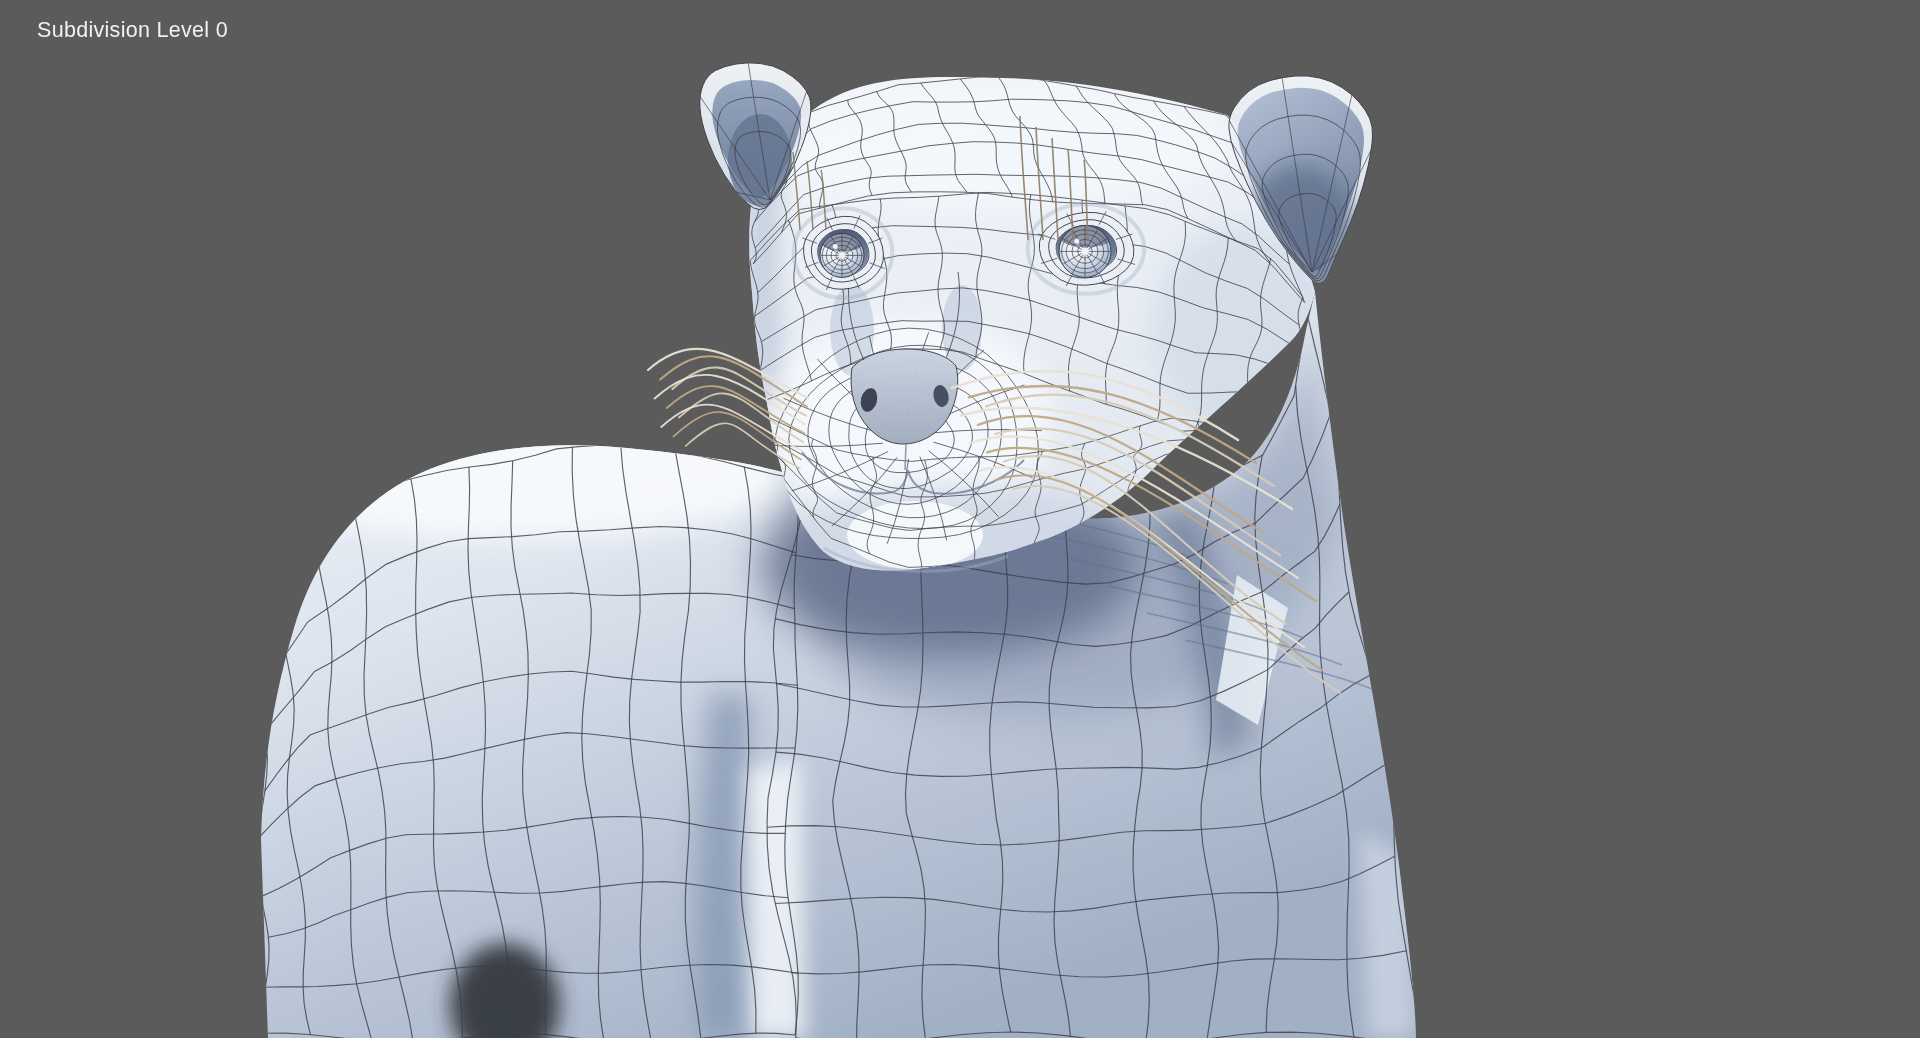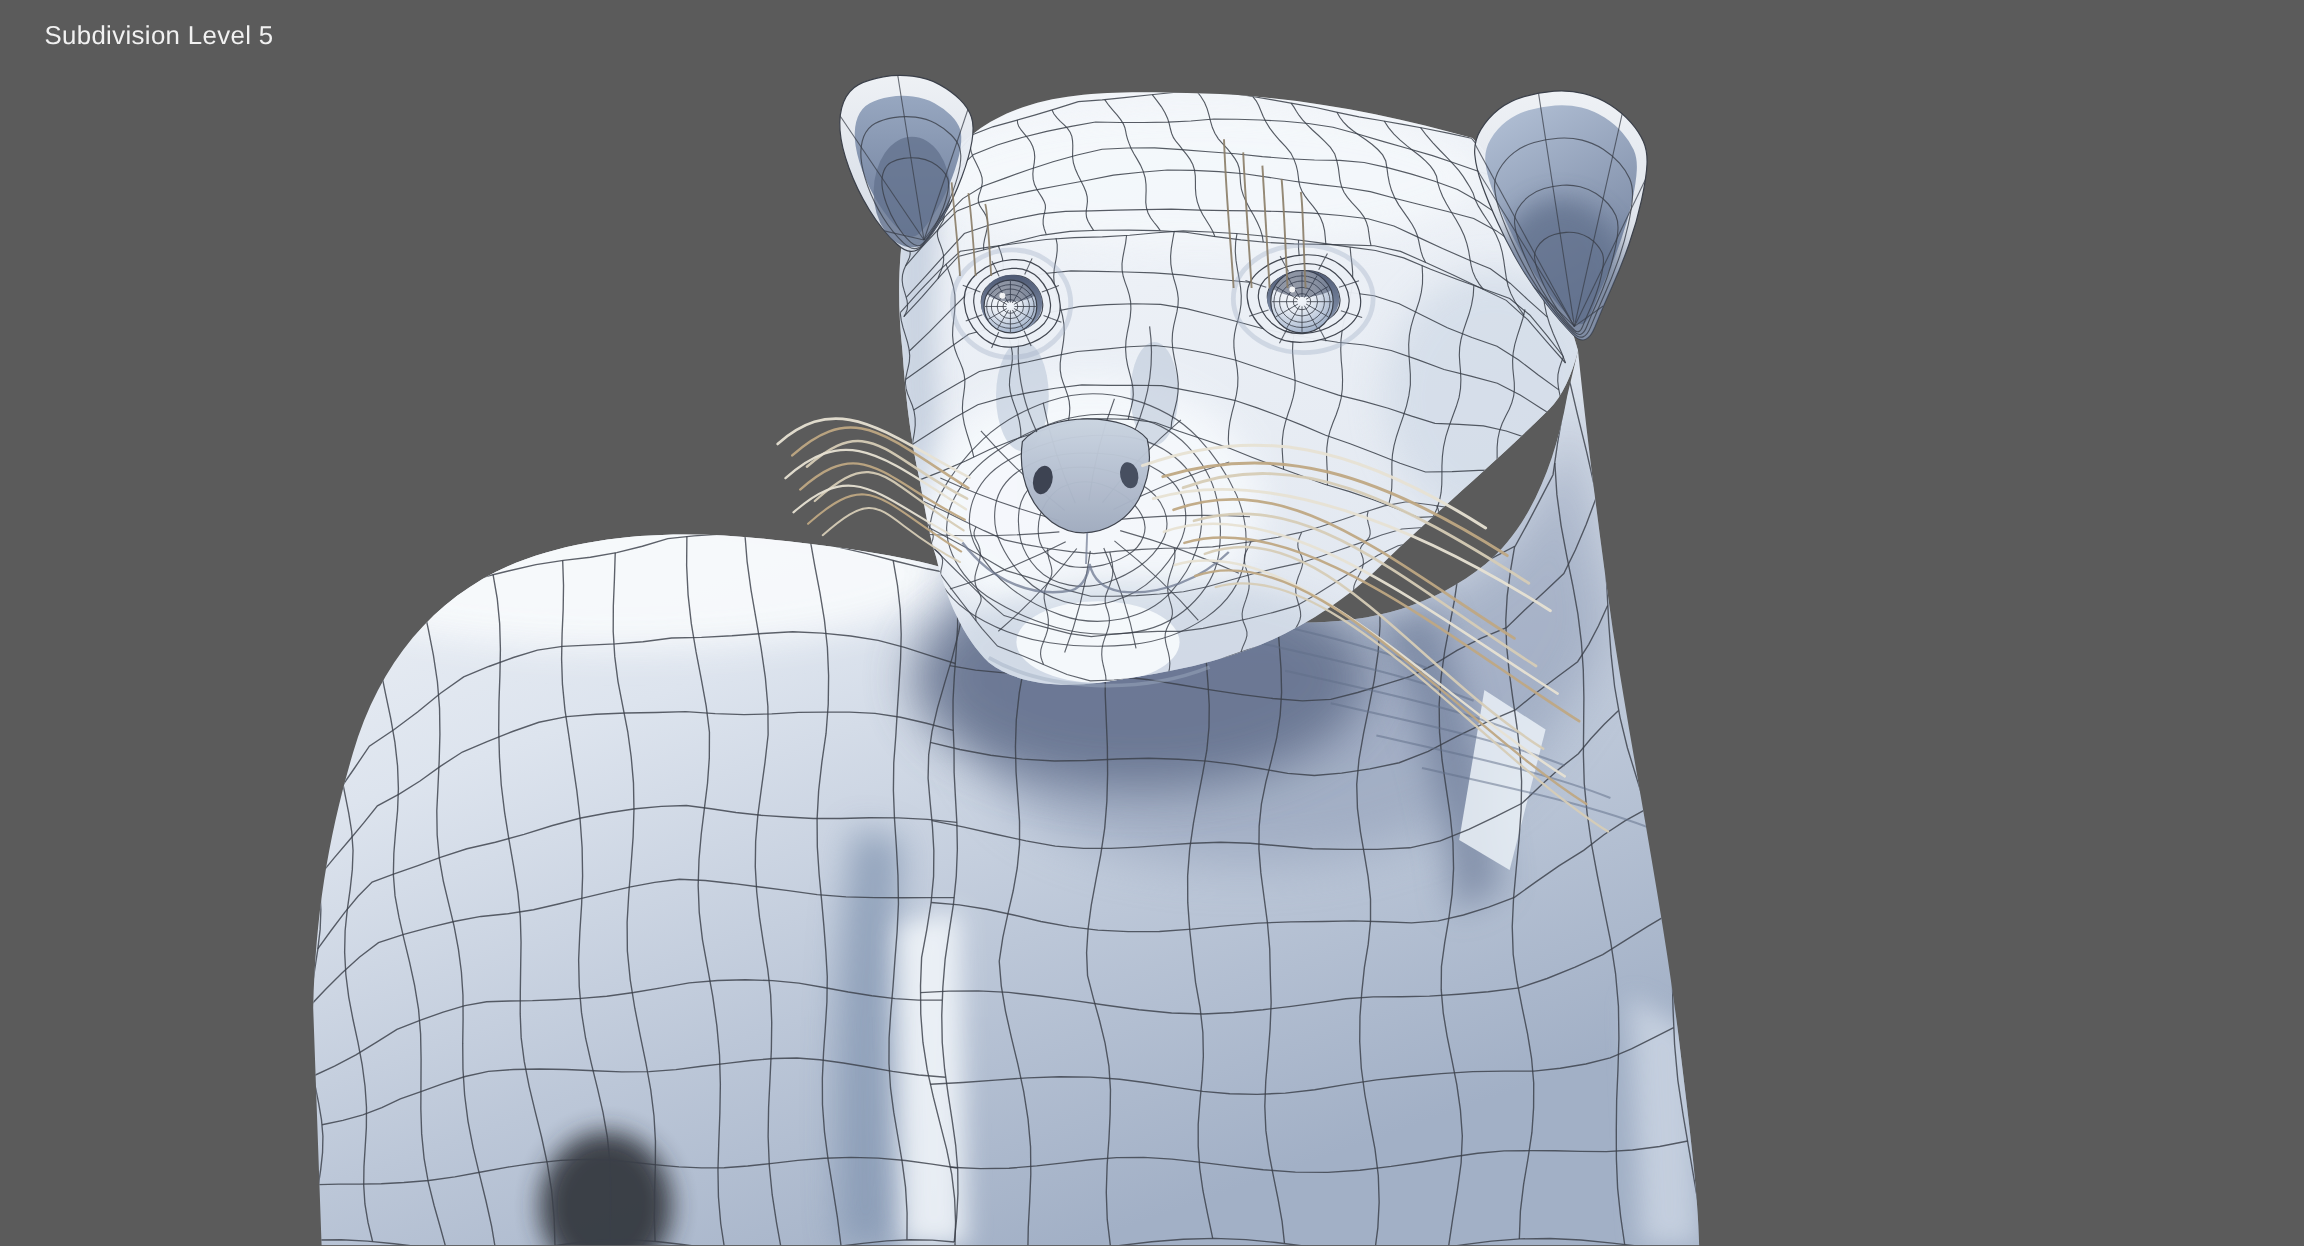--- a/index.html
+++ b/index.html
@@ -400,14 +400,14 @@
         <path d="M 800,230 C 798,200 795,175 793,152" fill="none" stroke="#8A7C66" stroke-width="1.5" opacity="0.9"></path>
         <path d="M 813,230 C 811,200 809,175 807,161" fill="none" stroke="#8A7C66" stroke-width="1.5" opacity="0.9"></path>
         <path d="M 826,230 C 824,200 823,175 821,170" fill="none" stroke="#8A7C66" stroke-width="1.5" opacity="0.9"></path>
         <path d="M 1028,240 C 1026,205 1022,170 1020,116" fill="none" stroke="#8A7C66" stroke-width="1.6" opacity="0.9"></path>
         <path d="M 1043,240 C 1041,205 1038,170 1036,127" fill="none" stroke="#8A7C66" stroke-width="1.6" opacity="0.9"></path>
         <path d="M 1058,240 C 1056,205 1054,170 1052,138" fill="none" stroke="#8A7C66" stroke-width="1.6" opacity="0.9"></path>
         <path d="M 1073,240 C 1071,205 1070,170 1068,149" fill="none" stroke="#8A7C66" stroke-width="1.6" opacity="0.9"></path>
         <path d="M 1088,240 C 1086,205 1086,170 1084,160" fill="none" stroke="#8A7C66" stroke-width="1.6" opacity="0.9"></path>
       </g>
     </svg>
-  <div class="subdiv-label">Subdivision Level 5</div>
+  <div class="subdiv-label">Subdivision Level 0</div>
 </div>
 
 </body></html>

